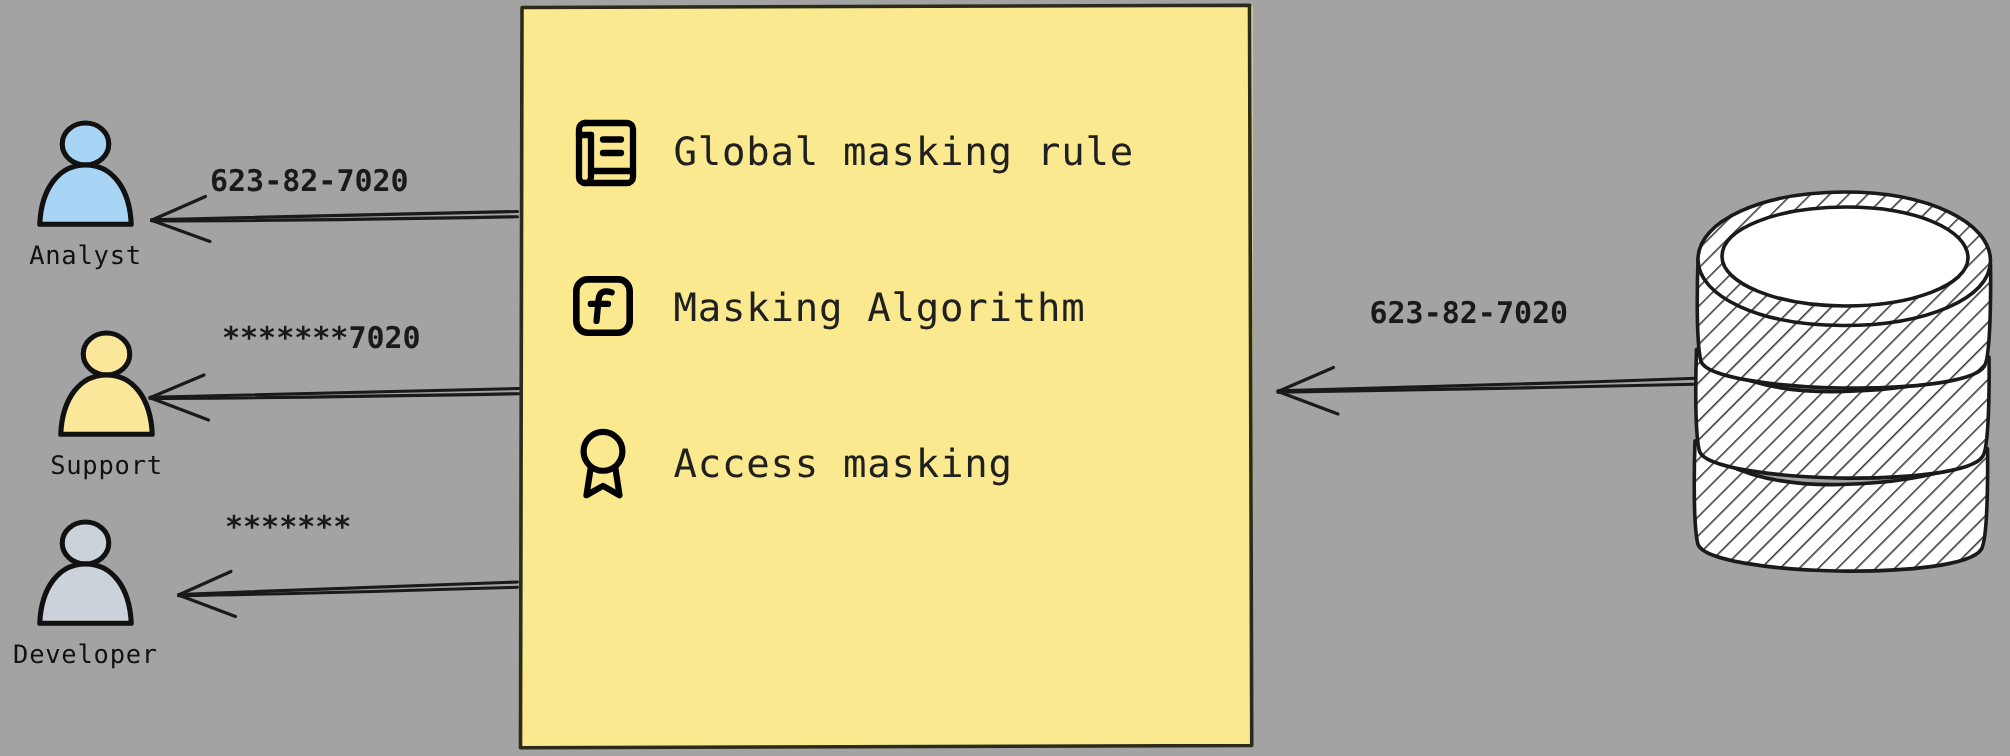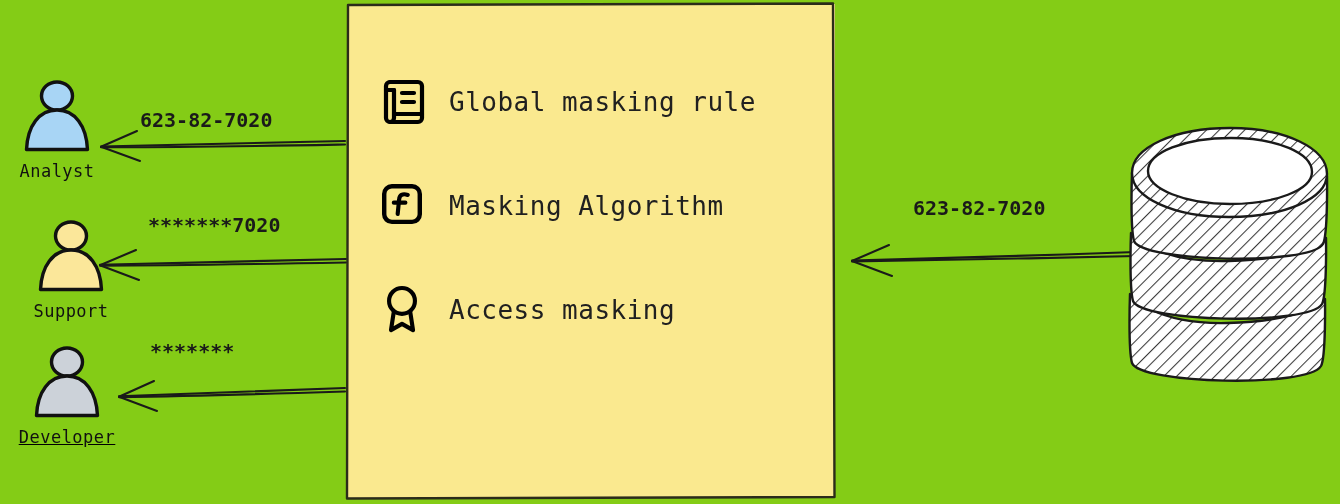--- a/index.html
+++ b/index.html
@@ -7,21 +7,21 @@
     padding: 0;
     background: #ffffff;
   }
   body {
     font-family: "DejaVu Sans Mono", monospace;
   }
   #canvas {
     position: relative;
     width: 1340px;
     height: 504px;
-    background: #84cc16;
+    background: #a3a3a3;
     overflow: hidden;
   }
   .layer {
     position: absolute;
     left: 0; top: 0;
     width: 1340px;
     height: 504px;
   }
 
   
@@ -39,21 +39,21 @@
     margin-top: 1px;
     font-family: "DejaVu Sans Mono", monospace;
     font-size: 17px;
     letter-spacing: 0.5px;
     color: #111111;
     white-space: nowrap;
   }
 
   #actor-analyst   { left: 2px;  top: 78px; }
   #actor-support   { left: 16px;  top: 218px; }
-  #actor-developer { left: 12px;  top: 344px; text-decoration: underline; }
+  #actor-developer { left: 2px;  top: 344px; }
 
   
   .flow-label {
     position: absolute;
     font-family: "DejaVu Sans Mono", monospace;
     font-size: 20px;
     font-weight: bold;
     color: #1a1a1a;
     letter-spacing: 0px;
     white-space: nowrap;

